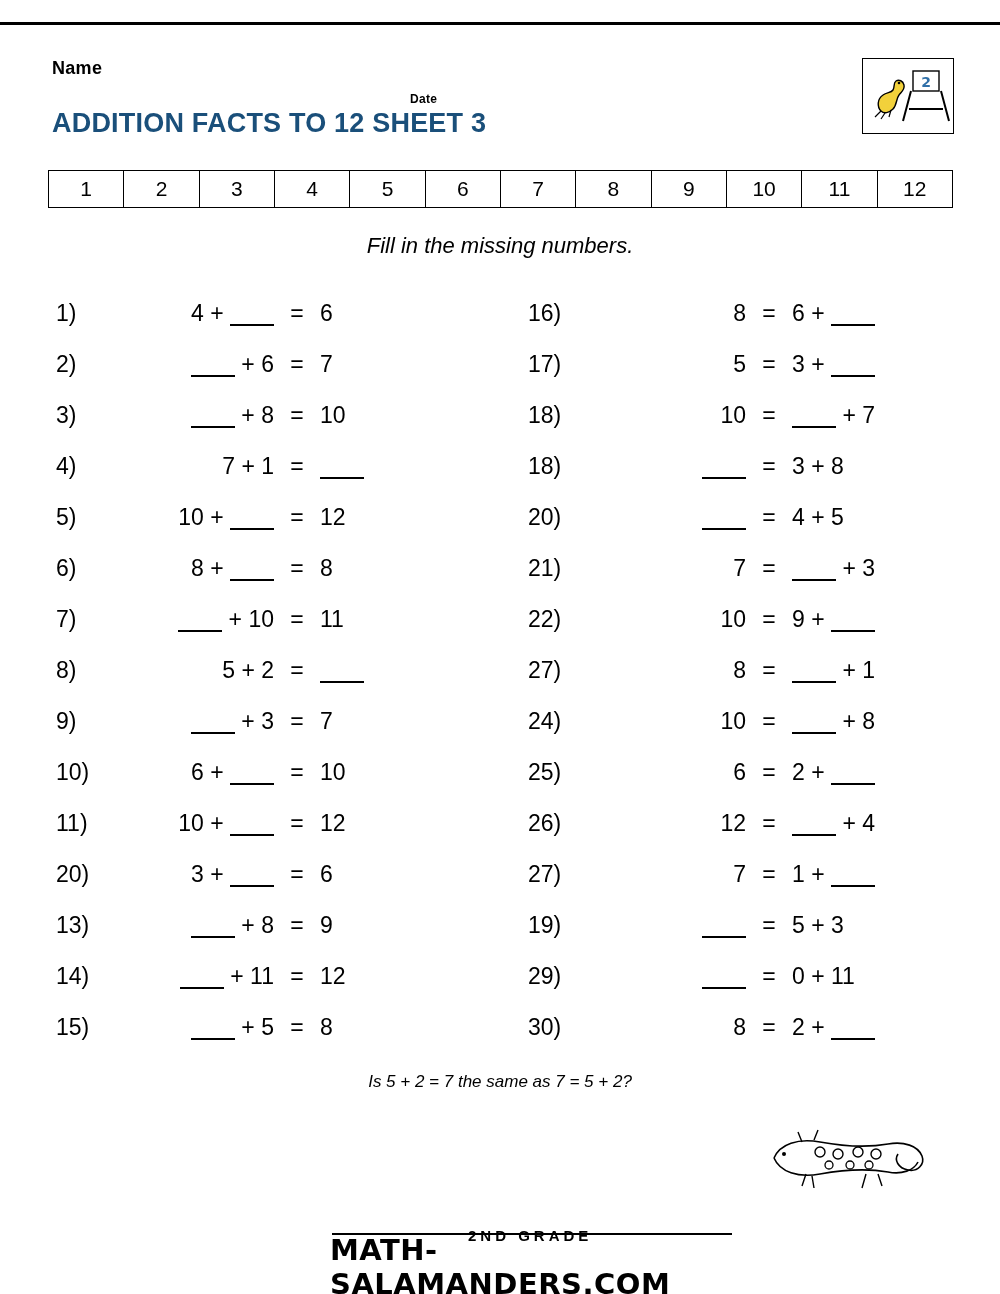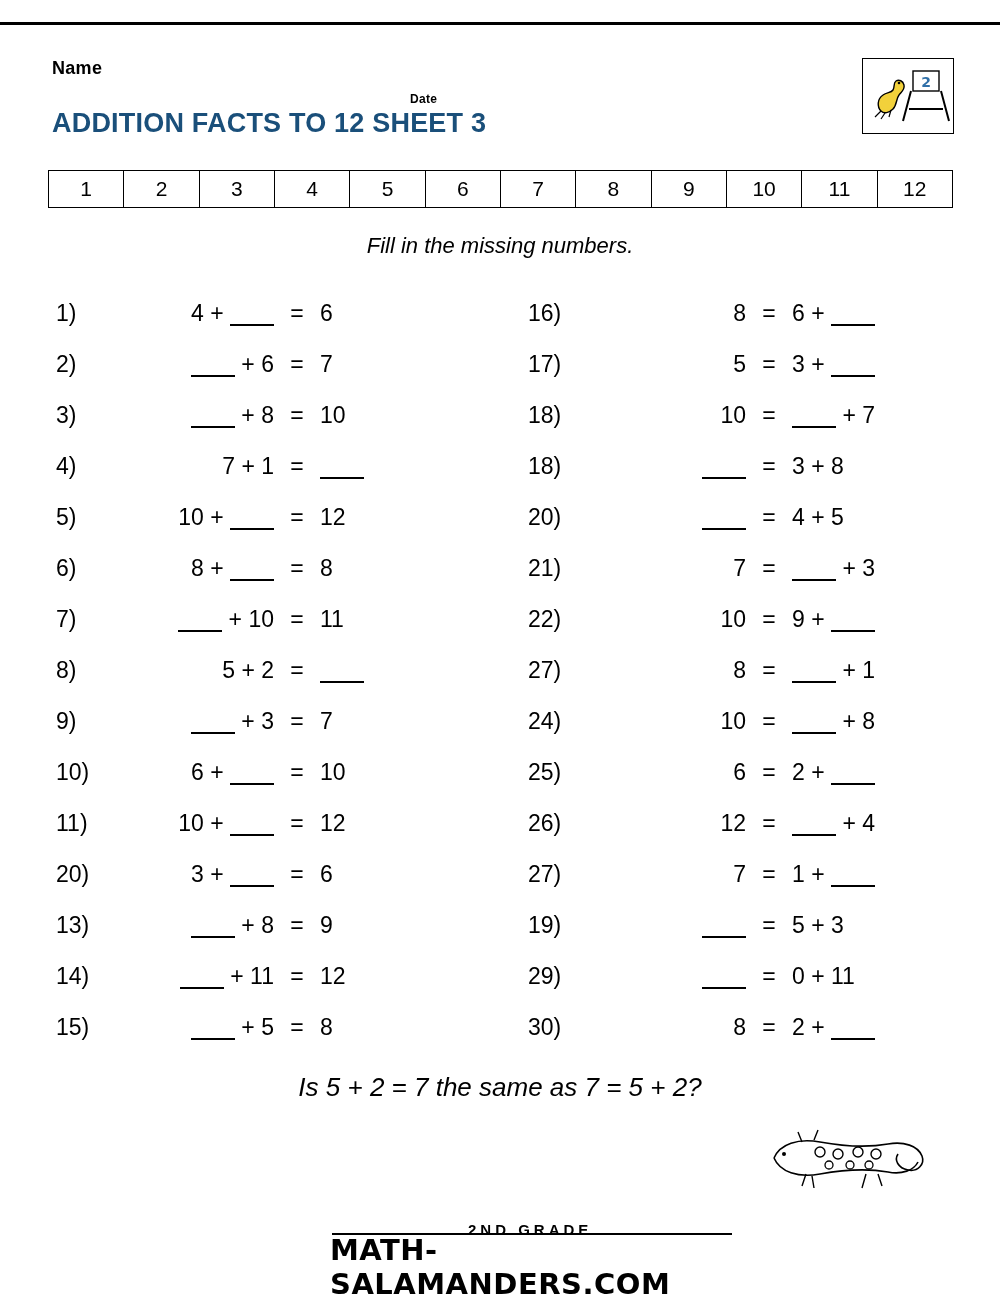--- a/index.html
+++ b/index.html
@@ -144,36 +144,36 @@
     height: 1.05em;
     vertical-align: -0.18em;
   }
 
   .question {
     position: absolute;
     top: 1072px;
     left: 0;
     width: 1000px;
     text-align: center;
-    font-size: 26px;
+    font-size: 17px;
     font-style: italic;
   }
 
   
   .footer-wrap {
     position: absolute;
     top: 1195px;
     left: 270px;
     width: 480px;
     height: 80px;
   }
   .footer-grade {
     position: absolute;
     left: 198px;
-    top: 26px;
+    top: 32px;
     font-size: 15px;
     font-weight: bold;
     letter-spacing: 4px;
   }
   .footer-rule {
     position: absolute;
     left: 62px;
     top: 38px;
     width: 400px;
     height: 2px;

